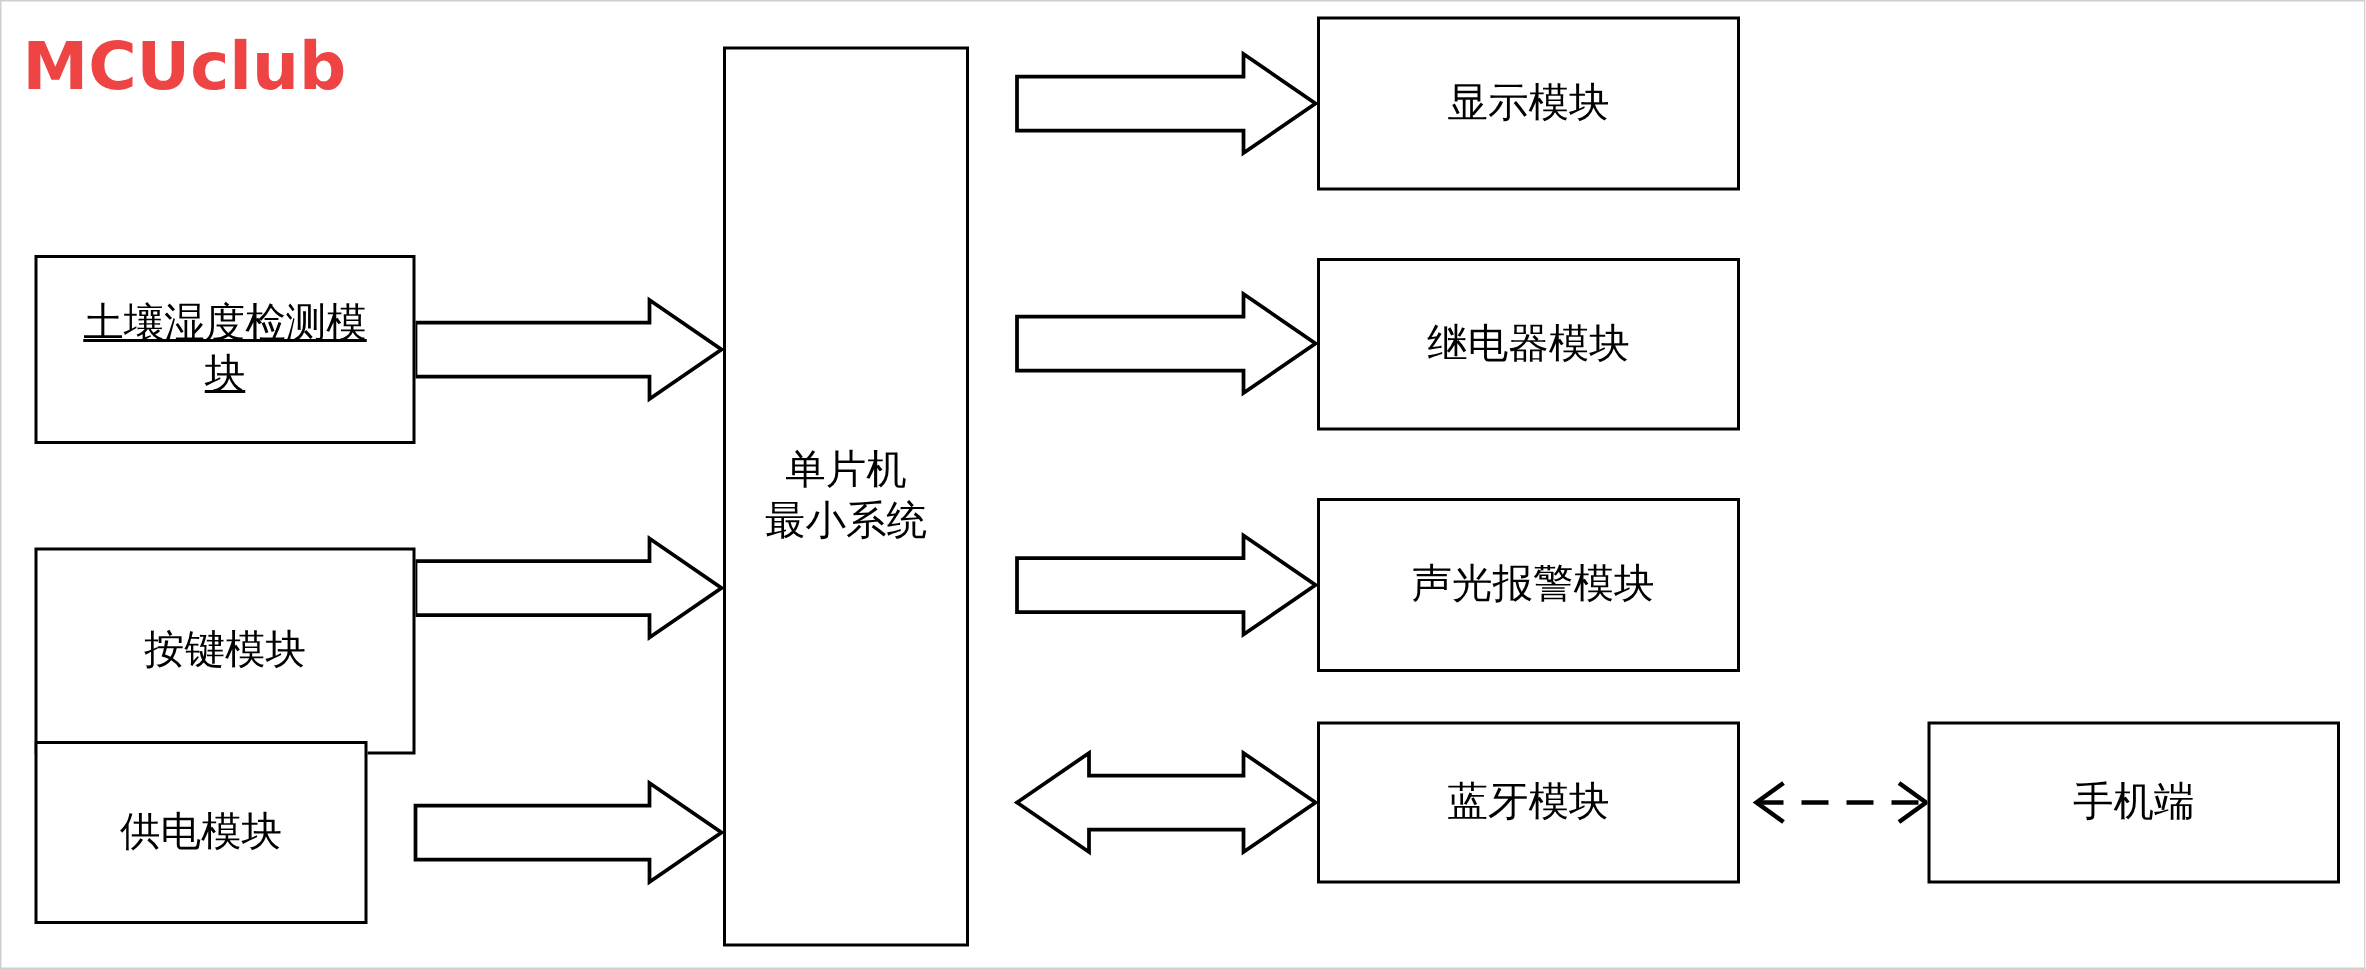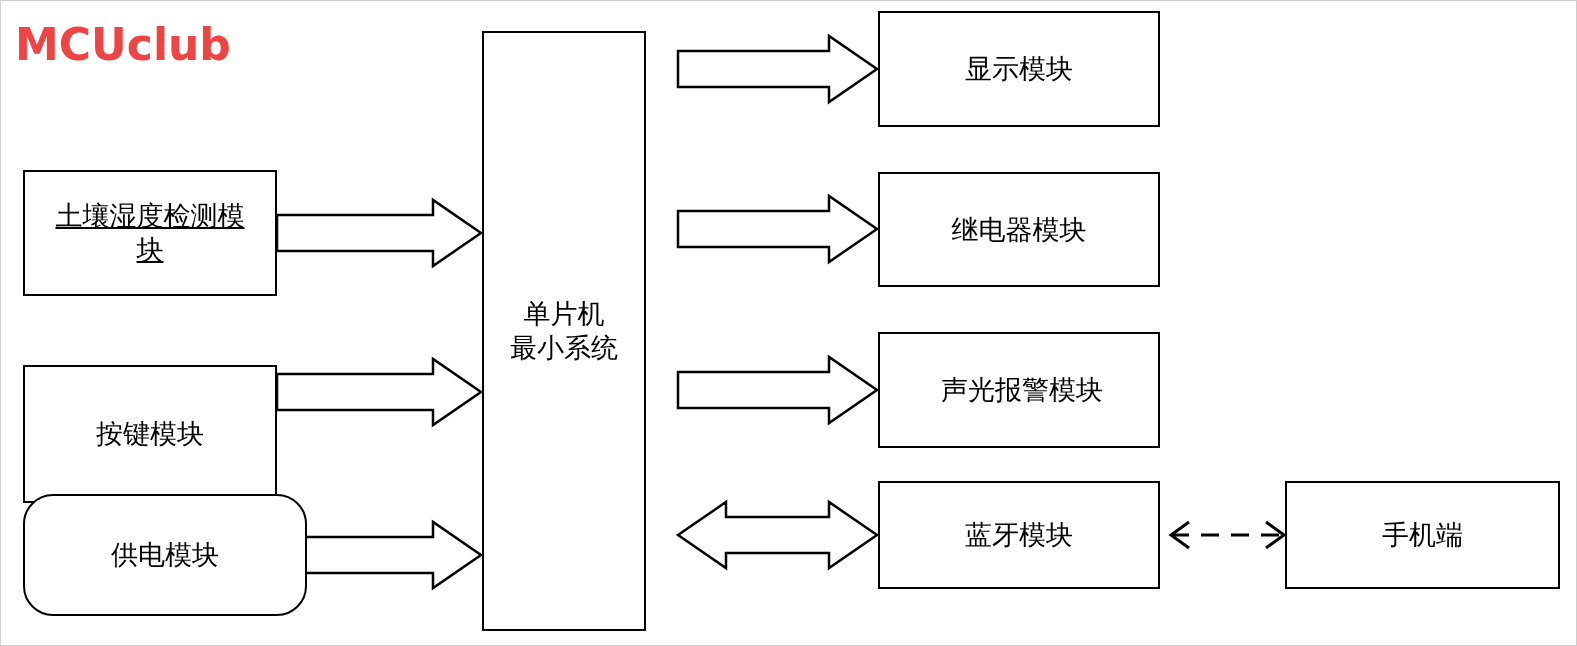--- a/index.html
+++ b/index.html
@@ -99,21 +99,21 @@
 
   <div class="node multiline" style="left:22px; top:169px; width:254px; height:126px;text-decoration:underline;">
     <span>土壤湿度检测模
 块</span>
   </div>
 
   <div class="node" style="left:22px; top:320px; width:254px; height:138px;margin-top:44px;">
     <span>按键模块</span>
   </div>
 
-  <div class="node" style="left:22px; top:493px; width:284px; height:122px;border-radius:30px;">
+  <div class="node" style="left:22px; top:493px; width:222px; height:122px;">
     <span>供电模块</span>
   </div>
 
   <div class="node multiline" style="left:481px; top:30px; width:164px; height:600px;">
     <span>单片机
 最小系统</span>
   </div>
 
   <div class="node" style="left:877px; top:10px; width:282px; height:116px;">
     <span>显示模块</span>

